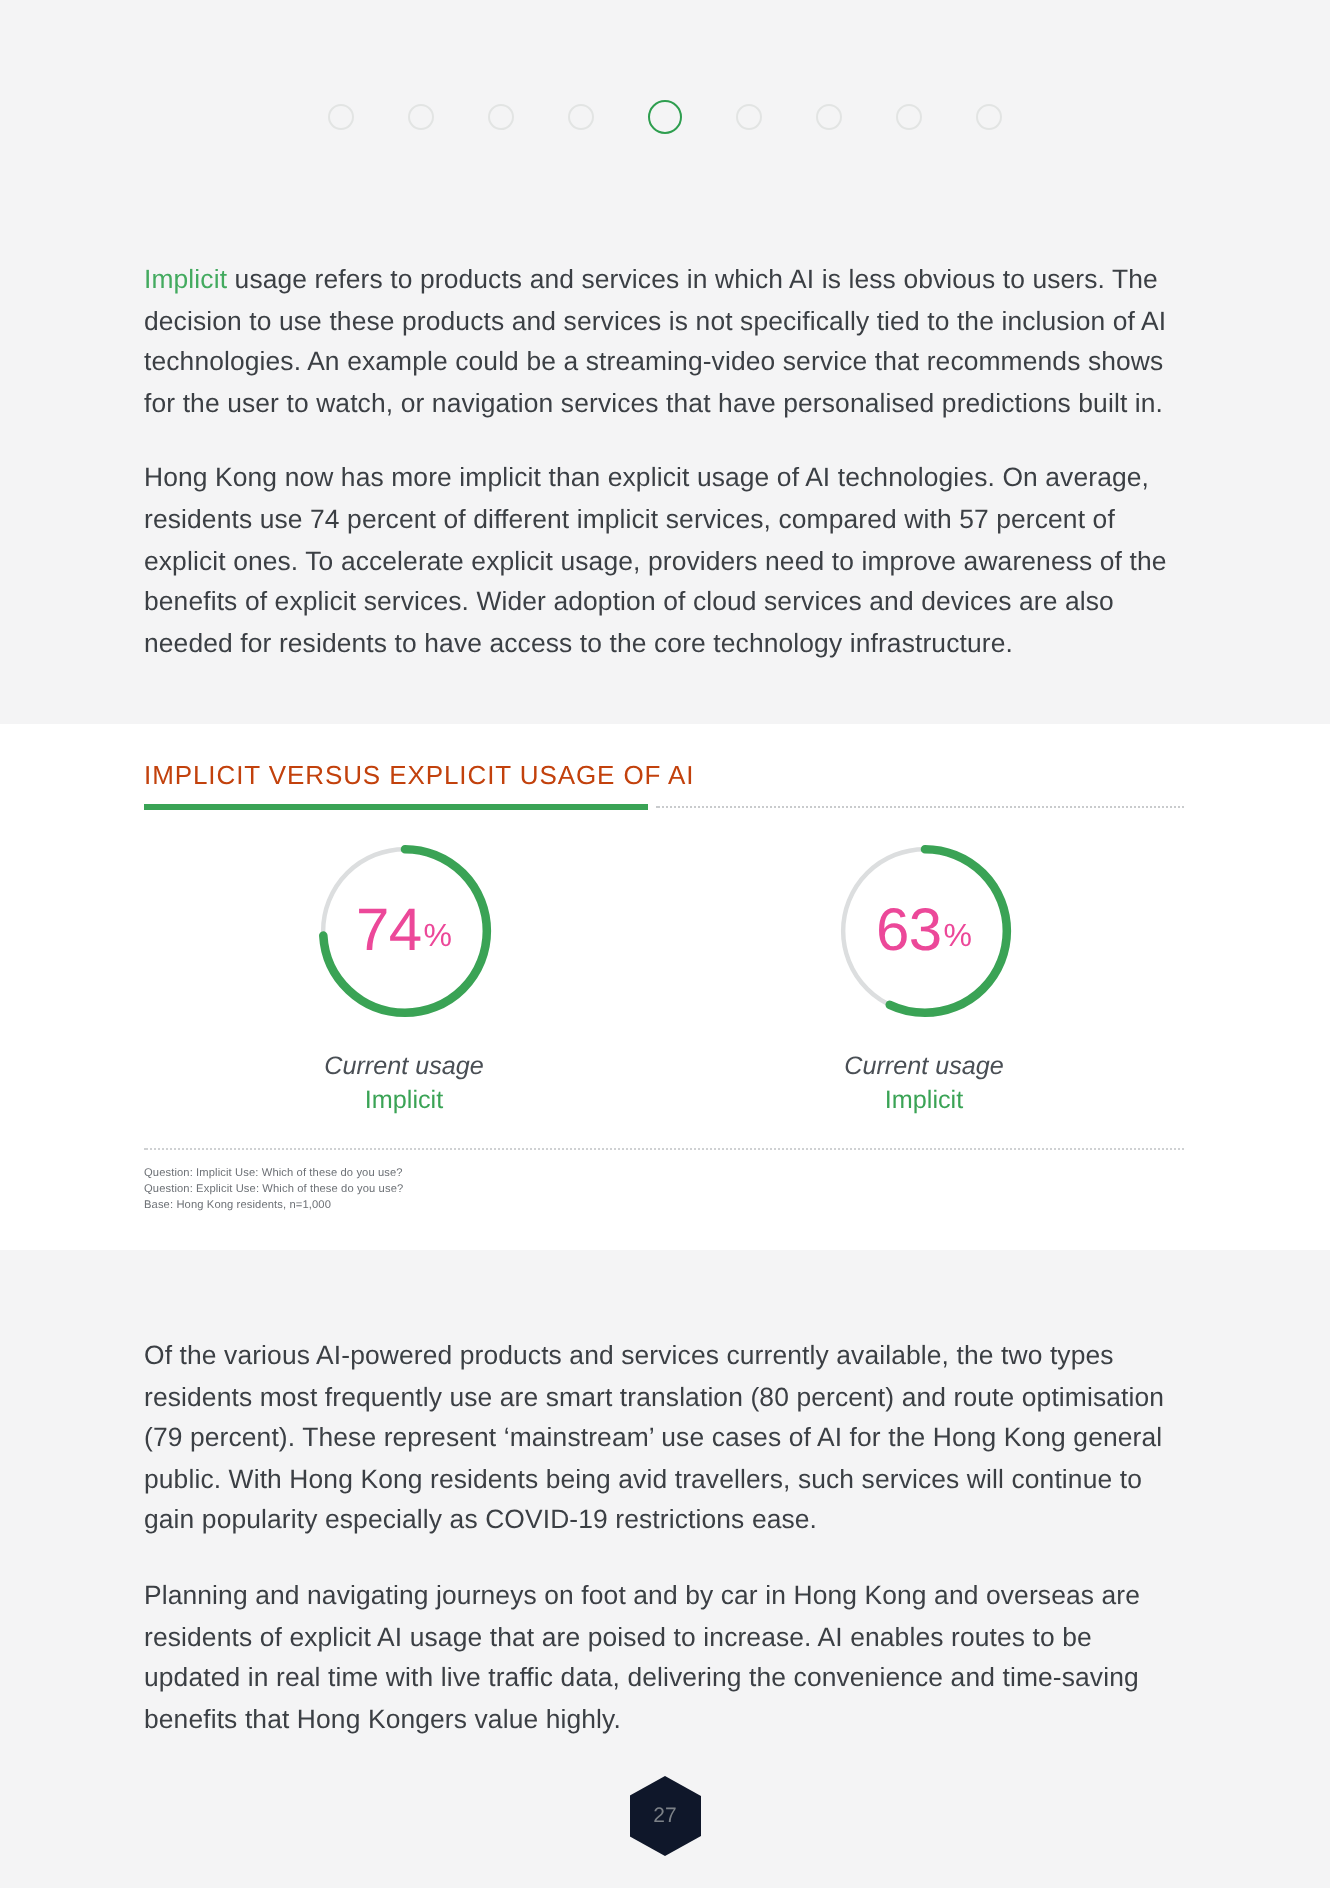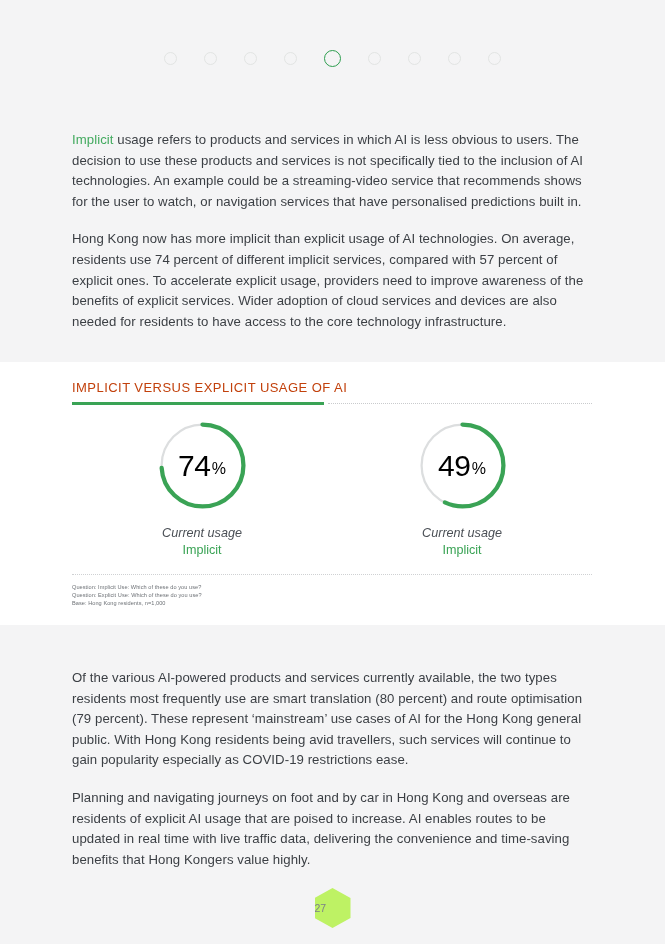--- a/index.html
+++ b/index.html
@@ -126,21 +126,21 @@
     width: 93px;
     height: 93px;
   }
   .donut svg { display: block; width: 93px; height: 93px; }
   .donut-value {
     position: absolute;
     inset: 0;
     display: flex;
     align-items: center;
     justify-content: center;
-    color: #000000;
+    color: #ec4899;
   }
   .donut-value .num {
     font-size: 30px;
     font-weight: 400;
     letter-spacing: -0.01em;
     line-height: 1;
   }
   .donut-value .pct {
     font-size: 16px;
     font-weight: 400;
@@ -190,22 +190,22 @@
   
   .page-badge {
     position: absolute;
     left: 50%;
     transform: translateX(-50%);
     top: 888px;
     width: 36px;
     height: 40px;
     display: flex;
     align-items: center;
-    justify-content: flex-start;
-    background: #bef264;
+    justify-content: center;
+    background: #0f172a;
     clip-path: polygon(50% 0%, 100% 25%, 100% 75%, 50% 100%, 0% 75%, 0% 25%);
   }
   .page-badge span {
     font-size: 10.5px;
     color: #7c8187;
   }
 </style>
 </head>
 <body>
 
@@ -255,21 +255,21 @@
         <div class="donut-sub">Implicit</div>
       </div>
 
       <div class="donut-cell">
         <div class="donut">
           <svg viewBox="0 0 100 100">
             <circle cx="50" cy="50" r="44" fill="none" stroke="#dcdedf" stroke-width="2.4"></circle>
             <circle cx="50" cy="50" r="44" fill="none" stroke="#3aa355" stroke-width="4.6" stroke-linecap="round" stroke-dasharray="157.6 118.8" transform="rotate(-90 50 50)"></circle>
           </svg>
           <div class="donut-value">
-            <span class="num">49</span>
+            <span class="num">63</span>
               <span class="pct">%</span>
           </div>
         </div>
         <div class="donut-caption">Current usage</div>
         <div class="donut-sub">Implicit</div>
       </div>
 
     </div>
 
     <div class="foot-rule"></div>

